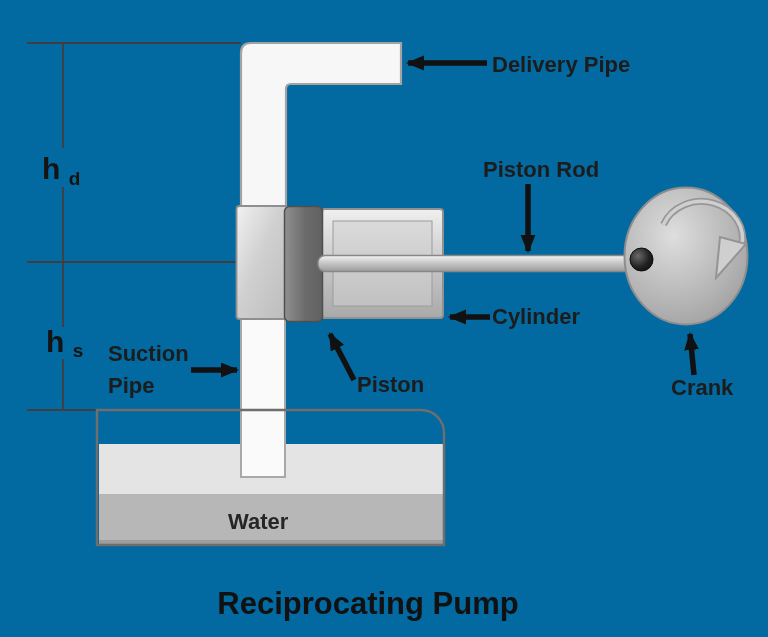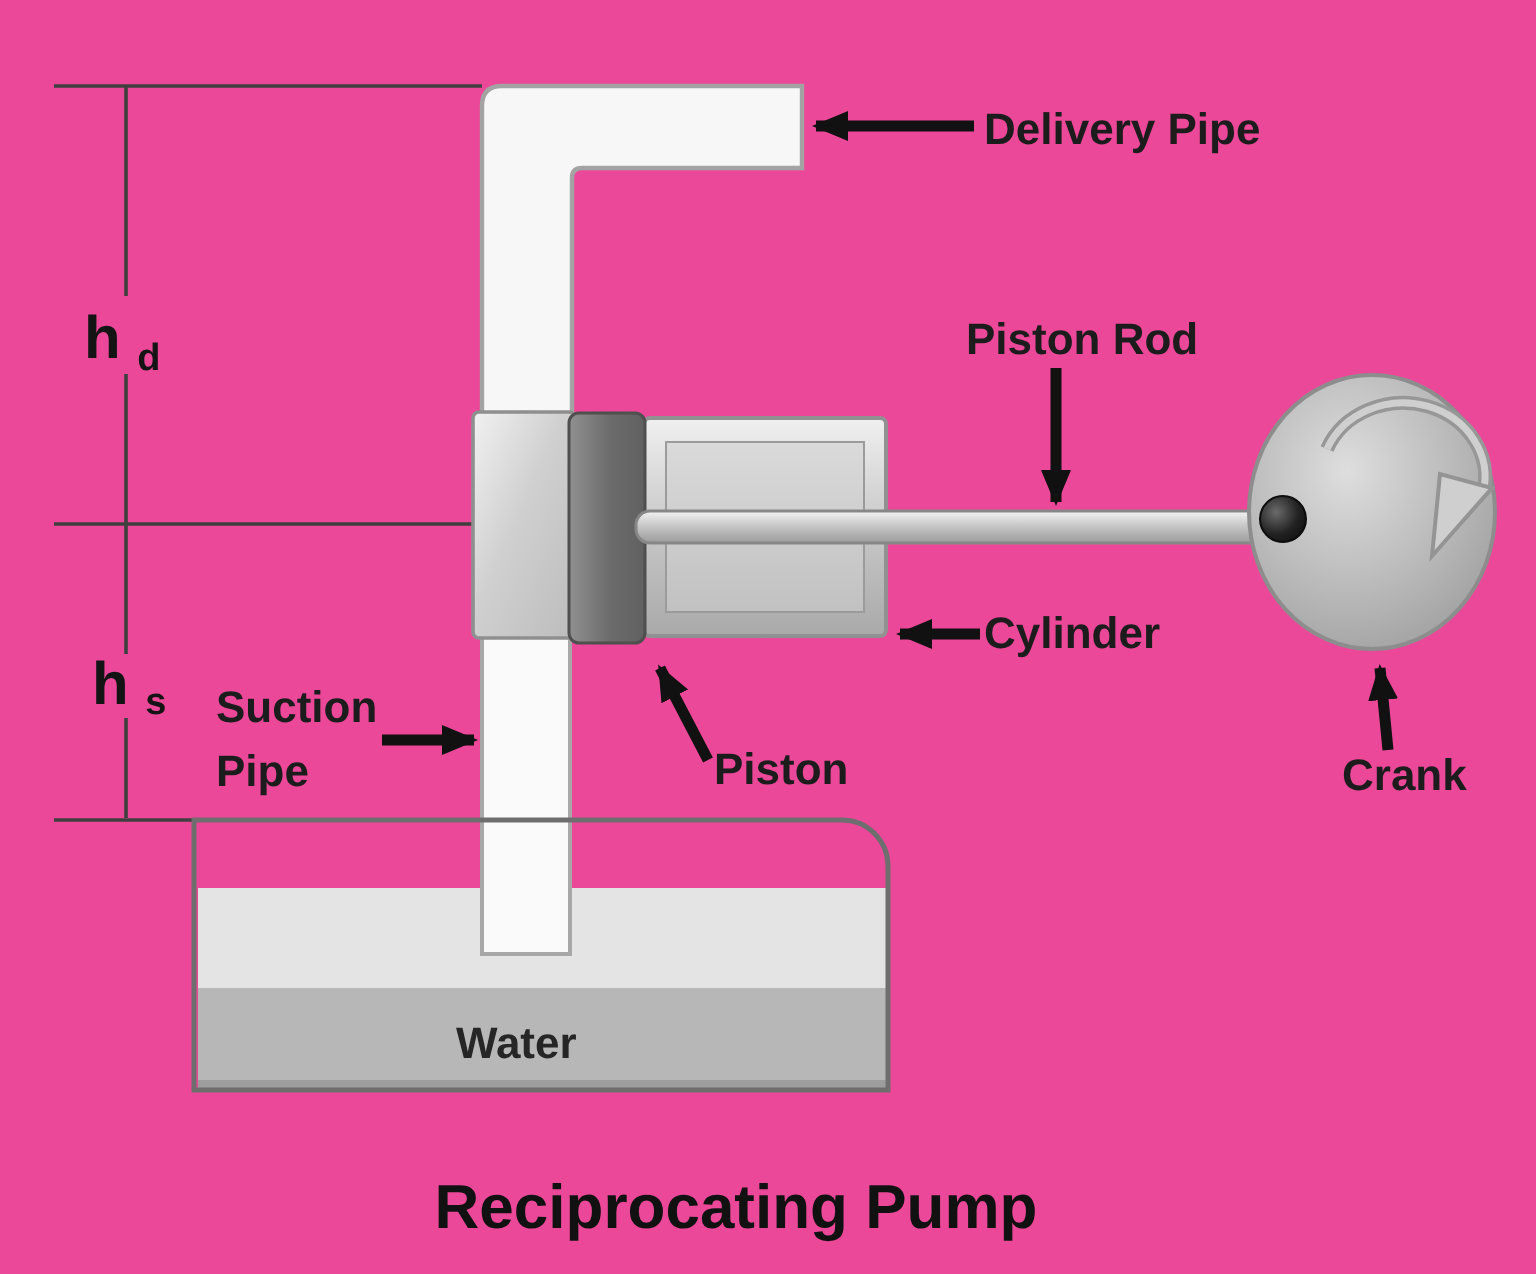--- a/index.html
+++ b/index.html
@@ -1,16 +1,16 @@
 <!DOCTYPE html>
 <html><head>
 <meta charset="utf-8">
 <style>
   html,body{margin:0;padding:0;background:#ffffff;}
-  #stage{position:relative;width:768px;height:637px;background:#ec4899;overflow:hidden;
+  #stage{position:relative;width:768px;height:637px;background:#0369a1;overflow:hidden;
          font-family:"Liberation Sans",sans-serif;}
   svg{position:absolute;top:0;left:0;}
   .lbl{font-family:"Liberation Sans",sans-serif;font-weight:bold;font-size:22px;fill:#1c1c1c;}
   .water-lbl{font-family:"Liberation Sans",sans-serif;font-weight:bold;font-size:22px;fill:#262626;}
   .head-lbl{font-family:"Liberation Sans",sans-serif;font-weight:bold;font-size:30px;fill:#141414;}
   .head-sub{font-size:19px;}
   .title-lbl{font-family:"Liberation Sans",sans-serif;font-weight:bold;font-size:31px;fill:#111111;}
   .dim{stroke:#3f3f3f;stroke-width:1.8;fill:none;}
   .arrow{stroke:#111111;stroke-width:5.5;fill:none;}
 </style>

